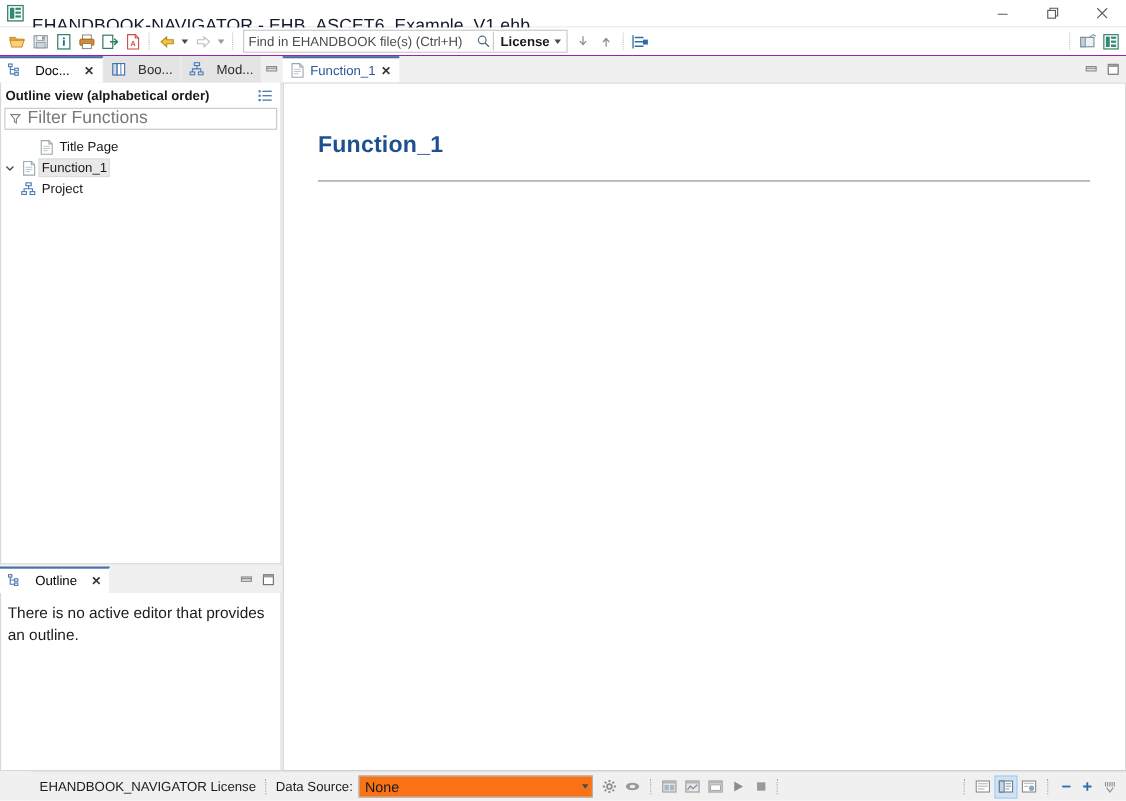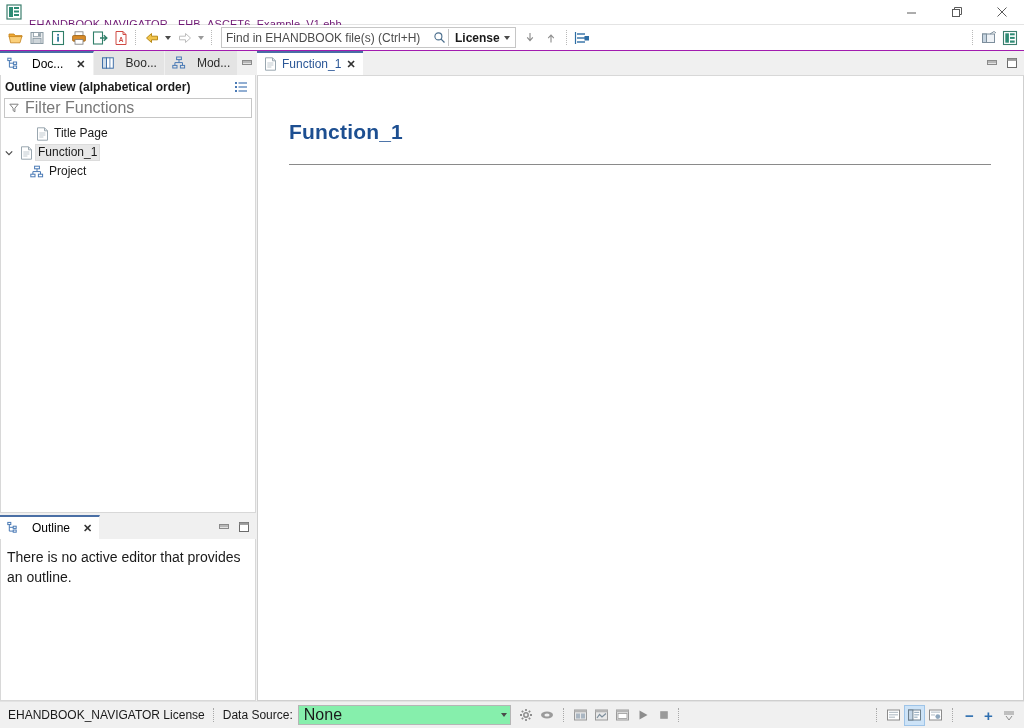--- a/index.html
+++ b/index.html
@@ -25,21 +25,21 @@
     background: #ffffff;
     display: flex; align-items: center;
     border-bottom: 1px solid #e4e4e4;
     position: relative;
   }
   .titlebar .app-icon {
     width: 16px; height: 16px; margin-left: 6px; margin-right: 7px;
     flex: 0 0 16px;
   }
   .titlebar .title-text {
-    font-size: 11px; color: #701a75; letter-spacing: .1px;
+    font-size: 16px; color: #0f172a; letter-spacing: .1px;
     white-space: nowrap;
     margin-top: 24px;
   }
   .winbtns { position: absolute; right: 0; top: 0; height: 24px; display: flex; }
   .winbtn {
     width: 45px; height: 24px;
     display: flex; align-items: center; justify-content: center;
     color: #5a5a5a;
   }
 
@@ -195,21 +195,21 @@
     display: flex; align-items: center; height: 19px;
     padding-left: 2px; white-space: nowrap;
   }
   .trow .twist {
     width: 16px; flex: 0 0 16px; display: flex; align-items: center; justify-content: center;
   }
   .trow .ticon { width: 18px; flex: 0 0 18px; display: flex; align-items: center; justify-content: center; }
   .trow .tlabel { padding: 0 3px; line-height: 15px; }
   .trow.selected .tlabel { background: #e8e8e8; border: 1px solid #dcdcdc; padding: 0 2px; }
   .indent-1 { padding-left: 16px; }
-  .indent-2 { padding-left: 27px; }
+  .indent-2 { padding-left: 16px; }
 
   
   .outline-folder { flex: 0 0 auto; margin-top: 2px; display: flex; flex-direction: column; }
   .outline-body {
     height: 153px; background: #ffffff;
     border: 1px solid #d8d8d8; border-top: none;
     padding: 8px 10px 0 6px;
     font-size: 14px; color: #1a1a1a; line-height: 1.45;
     overflow: hidden;
   }
@@ -251,33 +251,34 @@
 
   
   .statusbar {
     height: 26px; flex: 0 0 26px;
     background: #f0f0f0;
     display: flex; align-items: center;
     padding: 0 4px 0 8px;
     font-size: 12px; color: #1a1a1a;
     position: relative;
     border-top: 1px solid #e2e2e2;
+    margin-left: 28px;
   }
   .sb-text { white-space: nowrap; }
   .sb-dotsep {
     width: 1px; height: 14px; margin: 0 8px;
     border-left: 1px dotted #a8a8a8;
   }
   .ds-label { margin-right: 5px; white-space: nowrap; }
   .ds-select {
     width: 203px; height: 18px;
-    border: 1px solid #b5b5b5; background: #86efac;
+    border: 1px solid #b5b5b5; background: #f97316;
     display: flex; align-items: center;
     padding: 0 3px 0 5px;
-    font-size: 16px; color: #1a1a1a;
+    font-size: 13px; color: #1a1a1a;
   }
   .ds-select .ds-caret { margin-left: auto; }
   .sb-icons { display: flex; align-items: center; gap: 2px; margin-left: 6px; }
   .sb-btn {
     width: 19px; height: 19px; display: flex; align-items: center; justify-content: center;
   }
   .sb-right {
     position: absolute; right: 6px; top: 0; height: 26px;
     display: flex; align-items: center; gap: 2px;
   }

